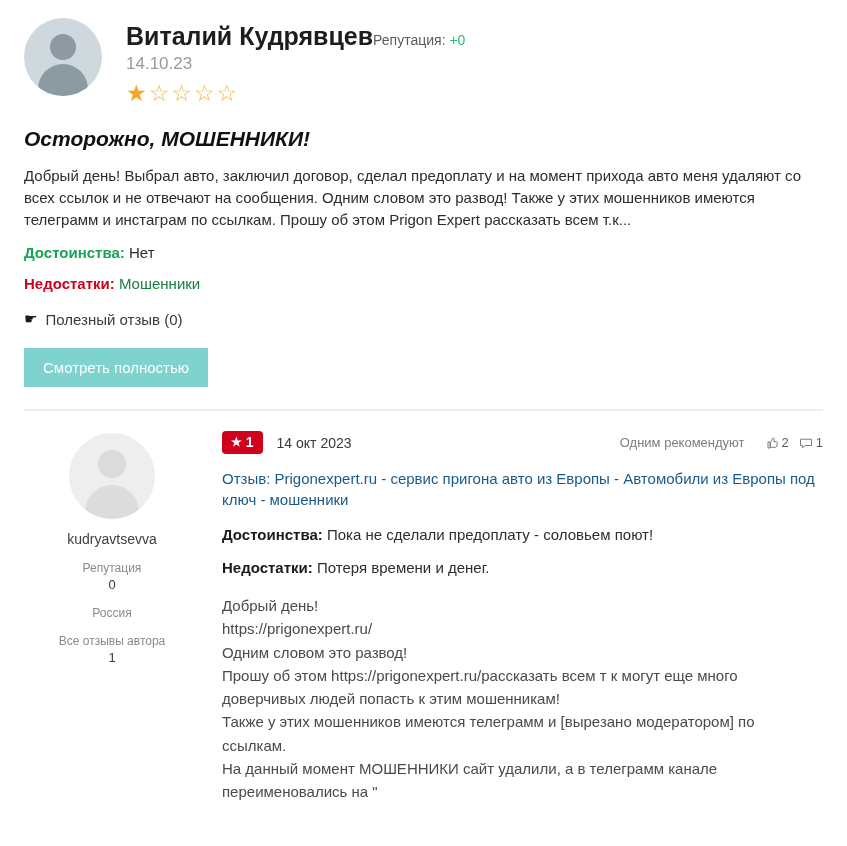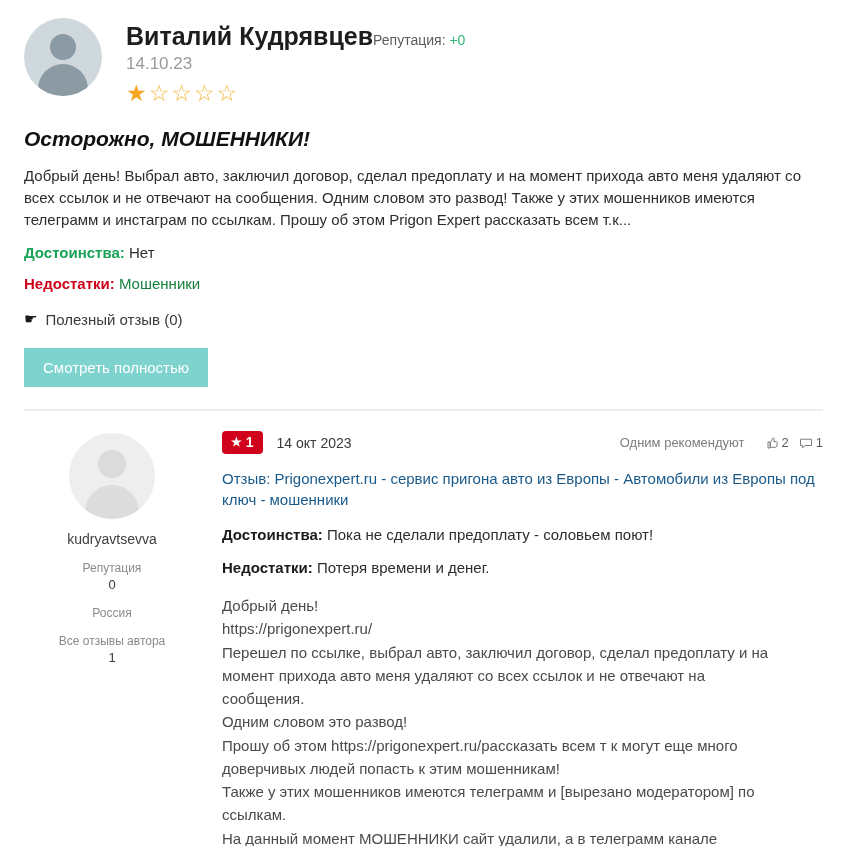--- a/index.html
+++ b/index.html
@@ -375,20 +375,19 @@
       <span>Пока не сделали предоплату - соловьем поют!</span>
     </div>
     <div class="rb-cons">
       <span class="lbl">Недостатки:</span>
       <span>Потеря времени и денег.</span>
     </div>
 
     <div class="rb-text">
       <p>Добрый день!</p>
       <p>https://prigonexpert.ru/</p>
-      <p>Перешел по ссылке, выбрал авто, заключил договор, сделал предоплату и на момент прихода авто меня удаляют со всех ссылок и не отвечают на сообщения.</p>
       <p>Одним словом это развод!</p>
       <p>Прошу об этом https://prigonexpert.ru/рассказать всем т к могут еще много доверчивых людей попасть к этим мошенникам!</p>
       <p>Также у этих мошенников имеются телеграмм и [вырезано модератором] по ссылкам.</p>
       <p>На данный момент МОШЕННИКИ сайт удалили, а в телеграмм канале переименовались на "</p>
     </div>
   </div>
 </div>
 
 </body></html>

